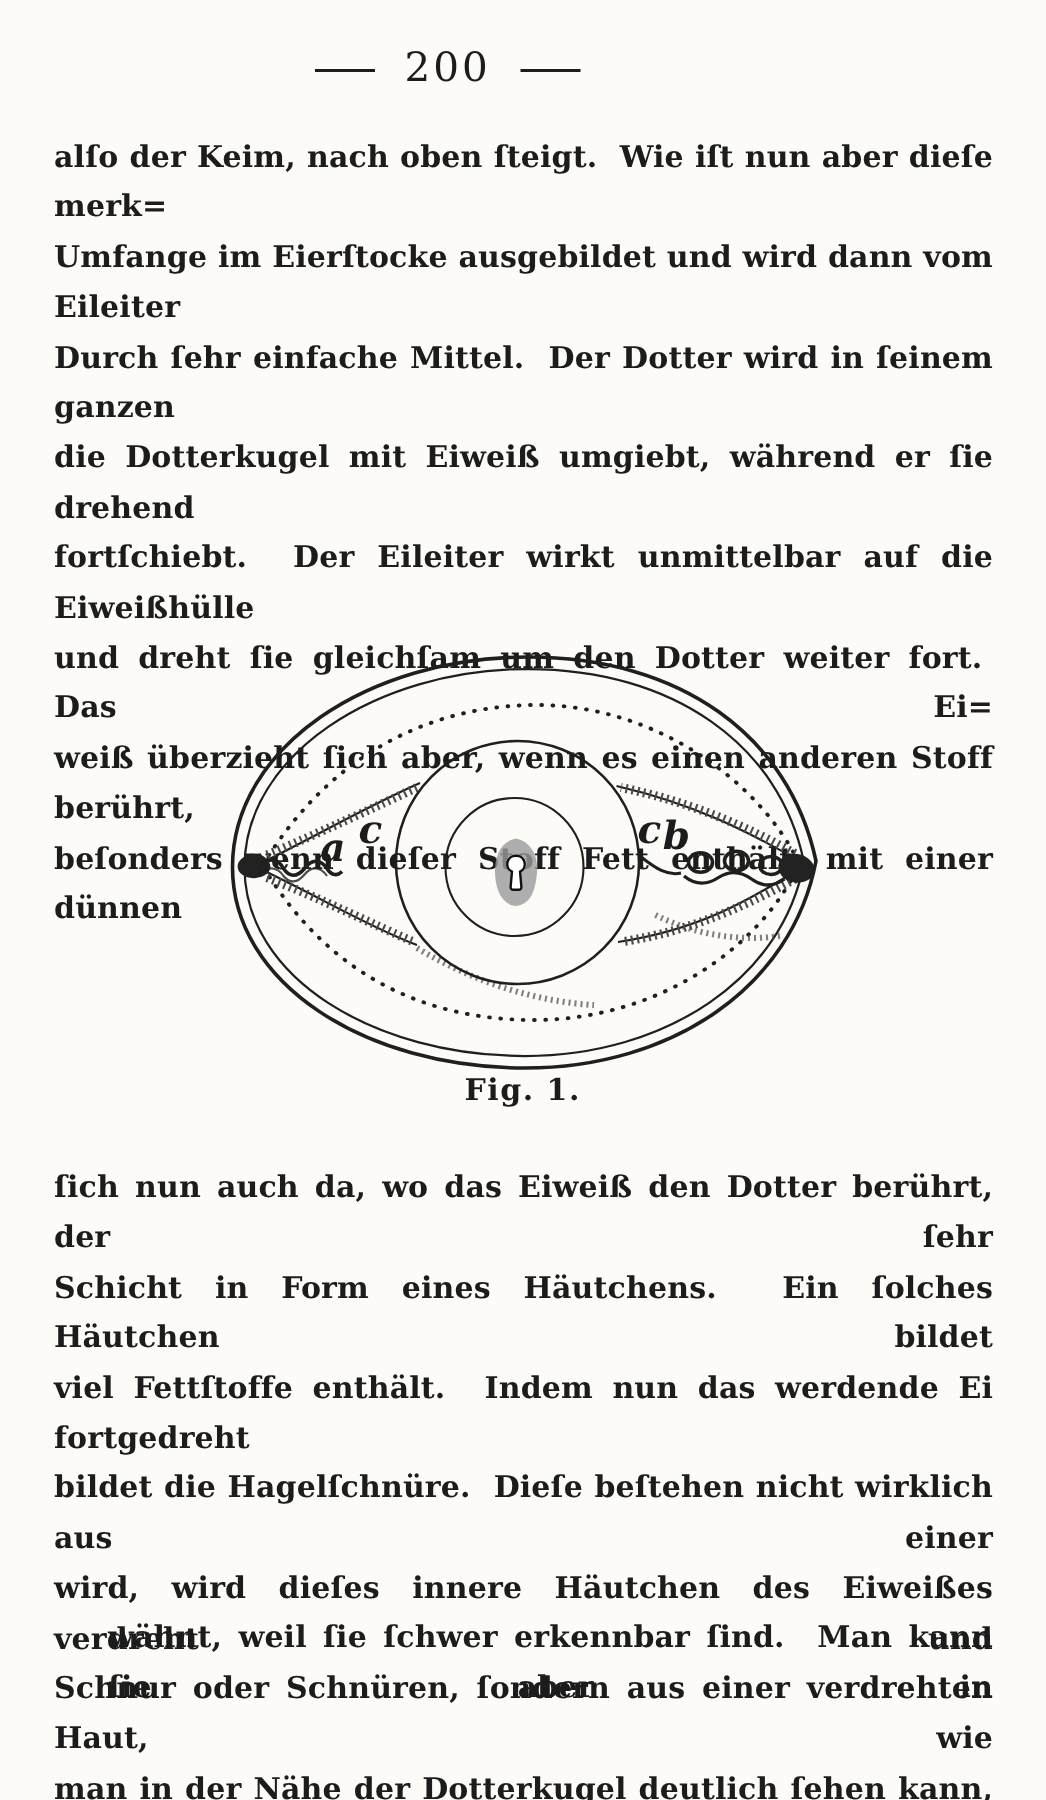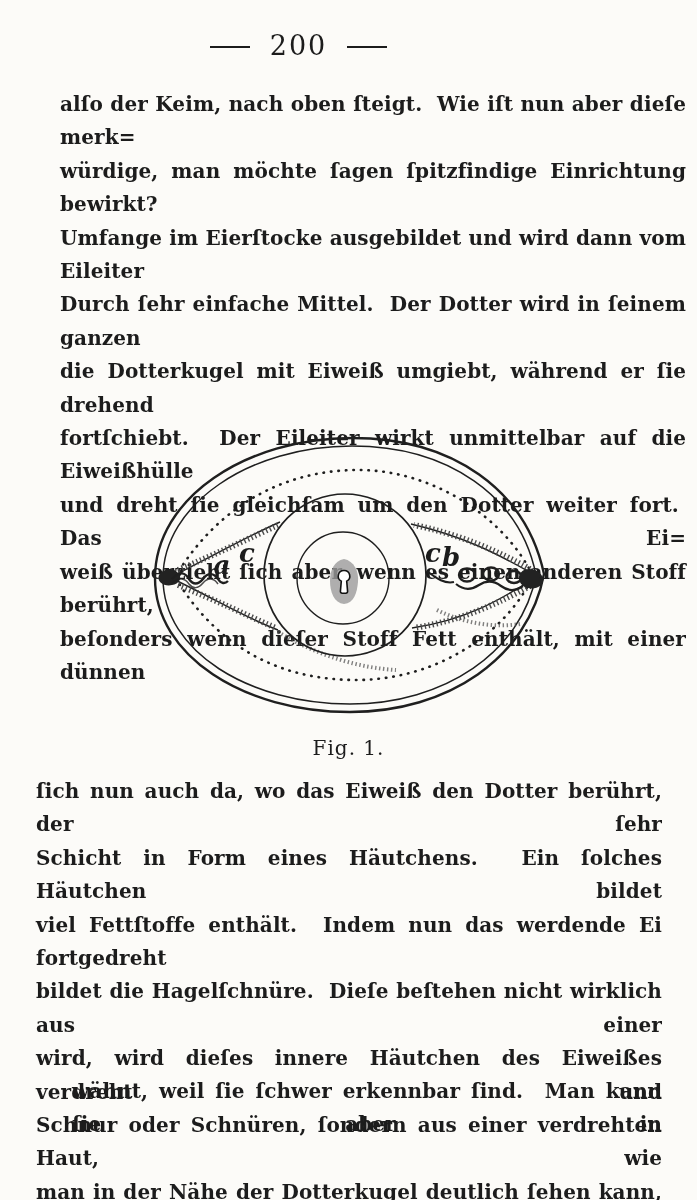--- a/index.html
+++ b/index.html
@@ -10,49 +10,48 @@
   }
   
   .pagehead{
     position:absolute;top:28px;left:0;width:597px;height:34px;
     display:flex;align-items:center;justify-content:center;gap:20px;
   }
   .rule{width:40px;height:0;border-top:2px solid #1c1c1c;margin-top:4px;}
   .pagenum{font-size:27px;letter-spacing:2px;font-weight:400;}
   
   .text-block{position:absolute;left:36px;width:626px;}
-  .p1{top:88px;margin-left:24px;}
+  .p1{top:88px;}
   .p2{top:775px;}
   .p3{top:1075px;}
   .tline{
     font-size:20px;font-weight:700;line-height:33.4px;
     text-align:justify;text-align-last:justify;
     letter-spacing:0.1px;white-space:normal;
   }
   .p3 .tline:first-child{padding-left:36px;}
   
   .figure-wrap{position:absolute;left:128px;top:428px;width:474px;height:290px;}
   .fig-caption{
-    position:absolute;top:736px;left:0;width:697px;
-    text-align:center;font-size:20px;font-weight:400;letter-spacing:1px;
+    position:absolute;top:714px;left:0;width:697px;
+    text-align:center;font-size:20px;font-weight:700;letter-spacing:1px;
   }
   svg{display:block;}
 </style>
 </head>
 <body style="background: rgb(252, 251, 248); color: rgb(28, 28, 28);">
 
 <div class="pagehead">
   <div class="rule"></div>
   <div class="pagenum">200</div>
   <div class="rule"></div>
 </div>
 
 <div class="text-block p1">
     <div class="tline">alſo der Keim, nach oben ſteigt.&nbsp; Wie iſt nun aber dieſe merk=</div>
-    <div class="tline">würdige, man möchte ſagen ſpitzfindige Einrichtung bewirkt?</div>
     <div class="tline">Umfange im Eierſtocke ausgebildet und wird dann vom Eileiter</div>
     <div class="tline">Durch ſehr einfache Mittel.&nbsp; Der Dotter wird in ſeinem ganzen</div>
     <div class="tline">die Dotterkugel mit Eiweiß umgiebt, während er ſie drehend</div>
     <div class="tline">fortſchiebt.&nbsp; Der Eileiter wirkt unmittelbar auf die Eiweißhülle</div>
     <div class="tline">und dreht ſie gleichſam um den Dotter weiter fort.&nbsp; Das Ei=</div>
     <div class="tline">weiß überzieht ſich aber, wenn es einen anderen Stoff berührt,</div>
     <div class="tline">beſonders wenn dieſer Stoff Fett enthält, mit einer dünnen</div>
   </div>
 
 <div class="figure-wrap">

